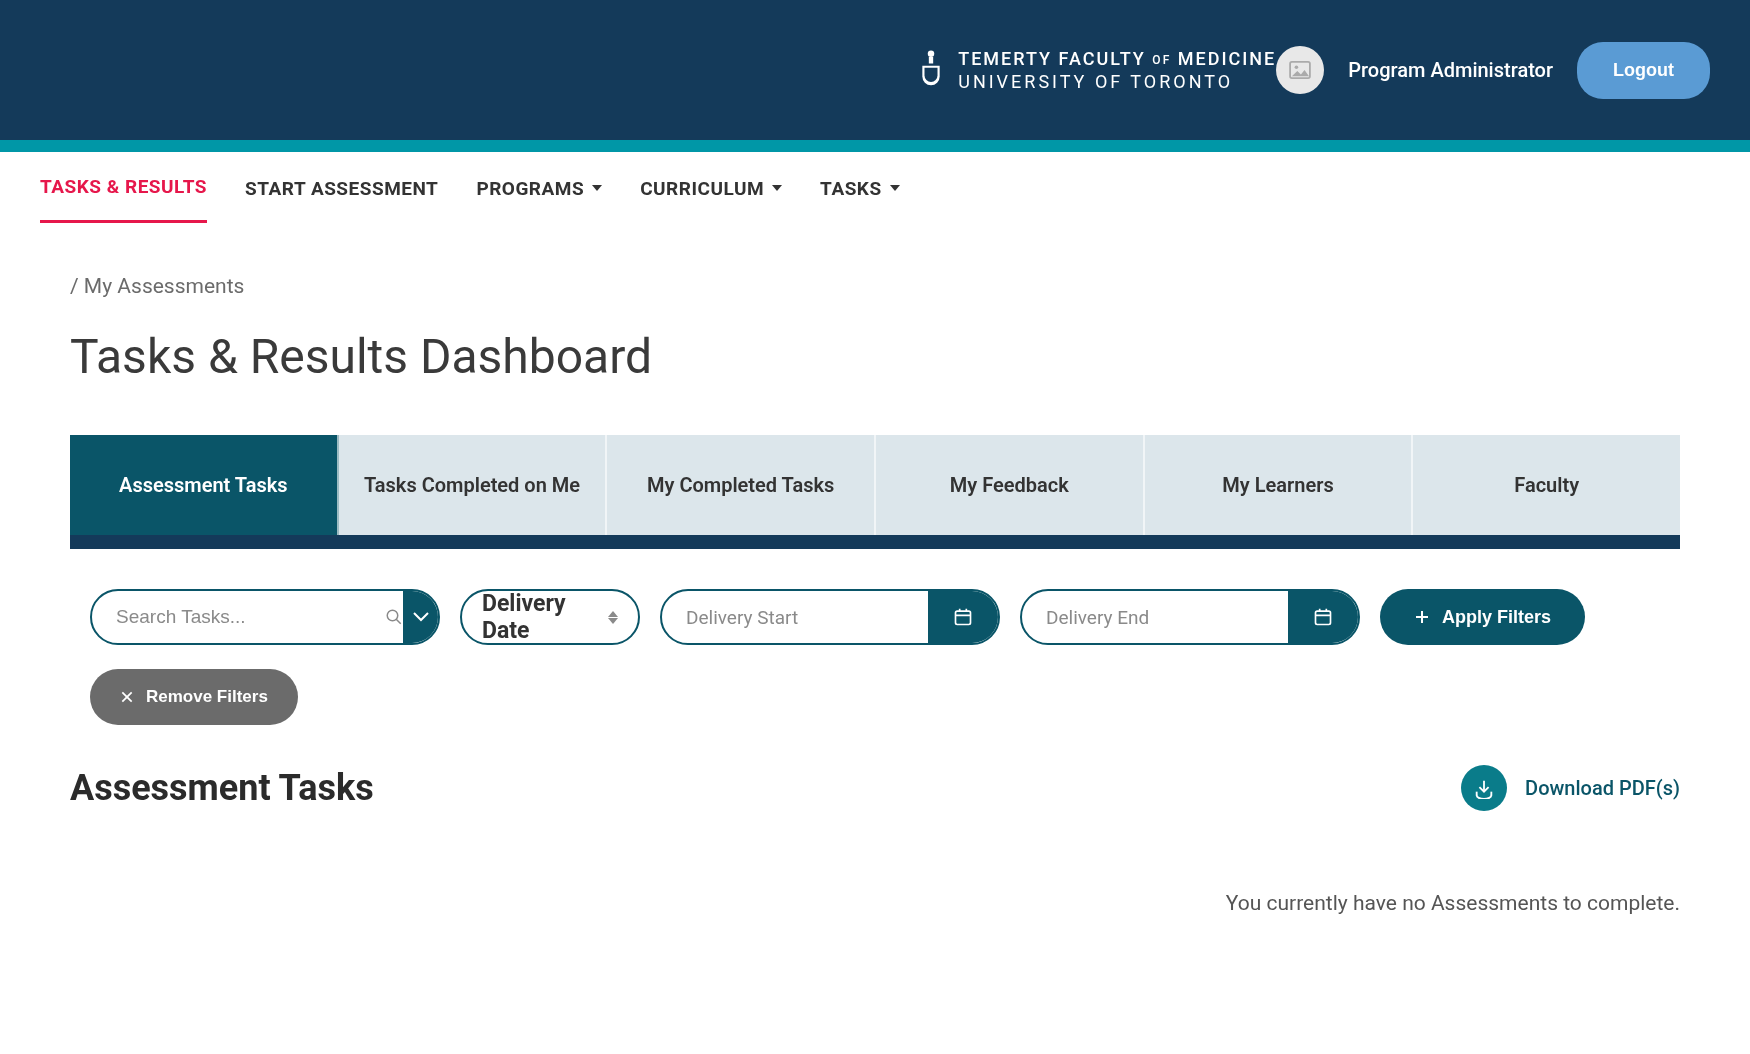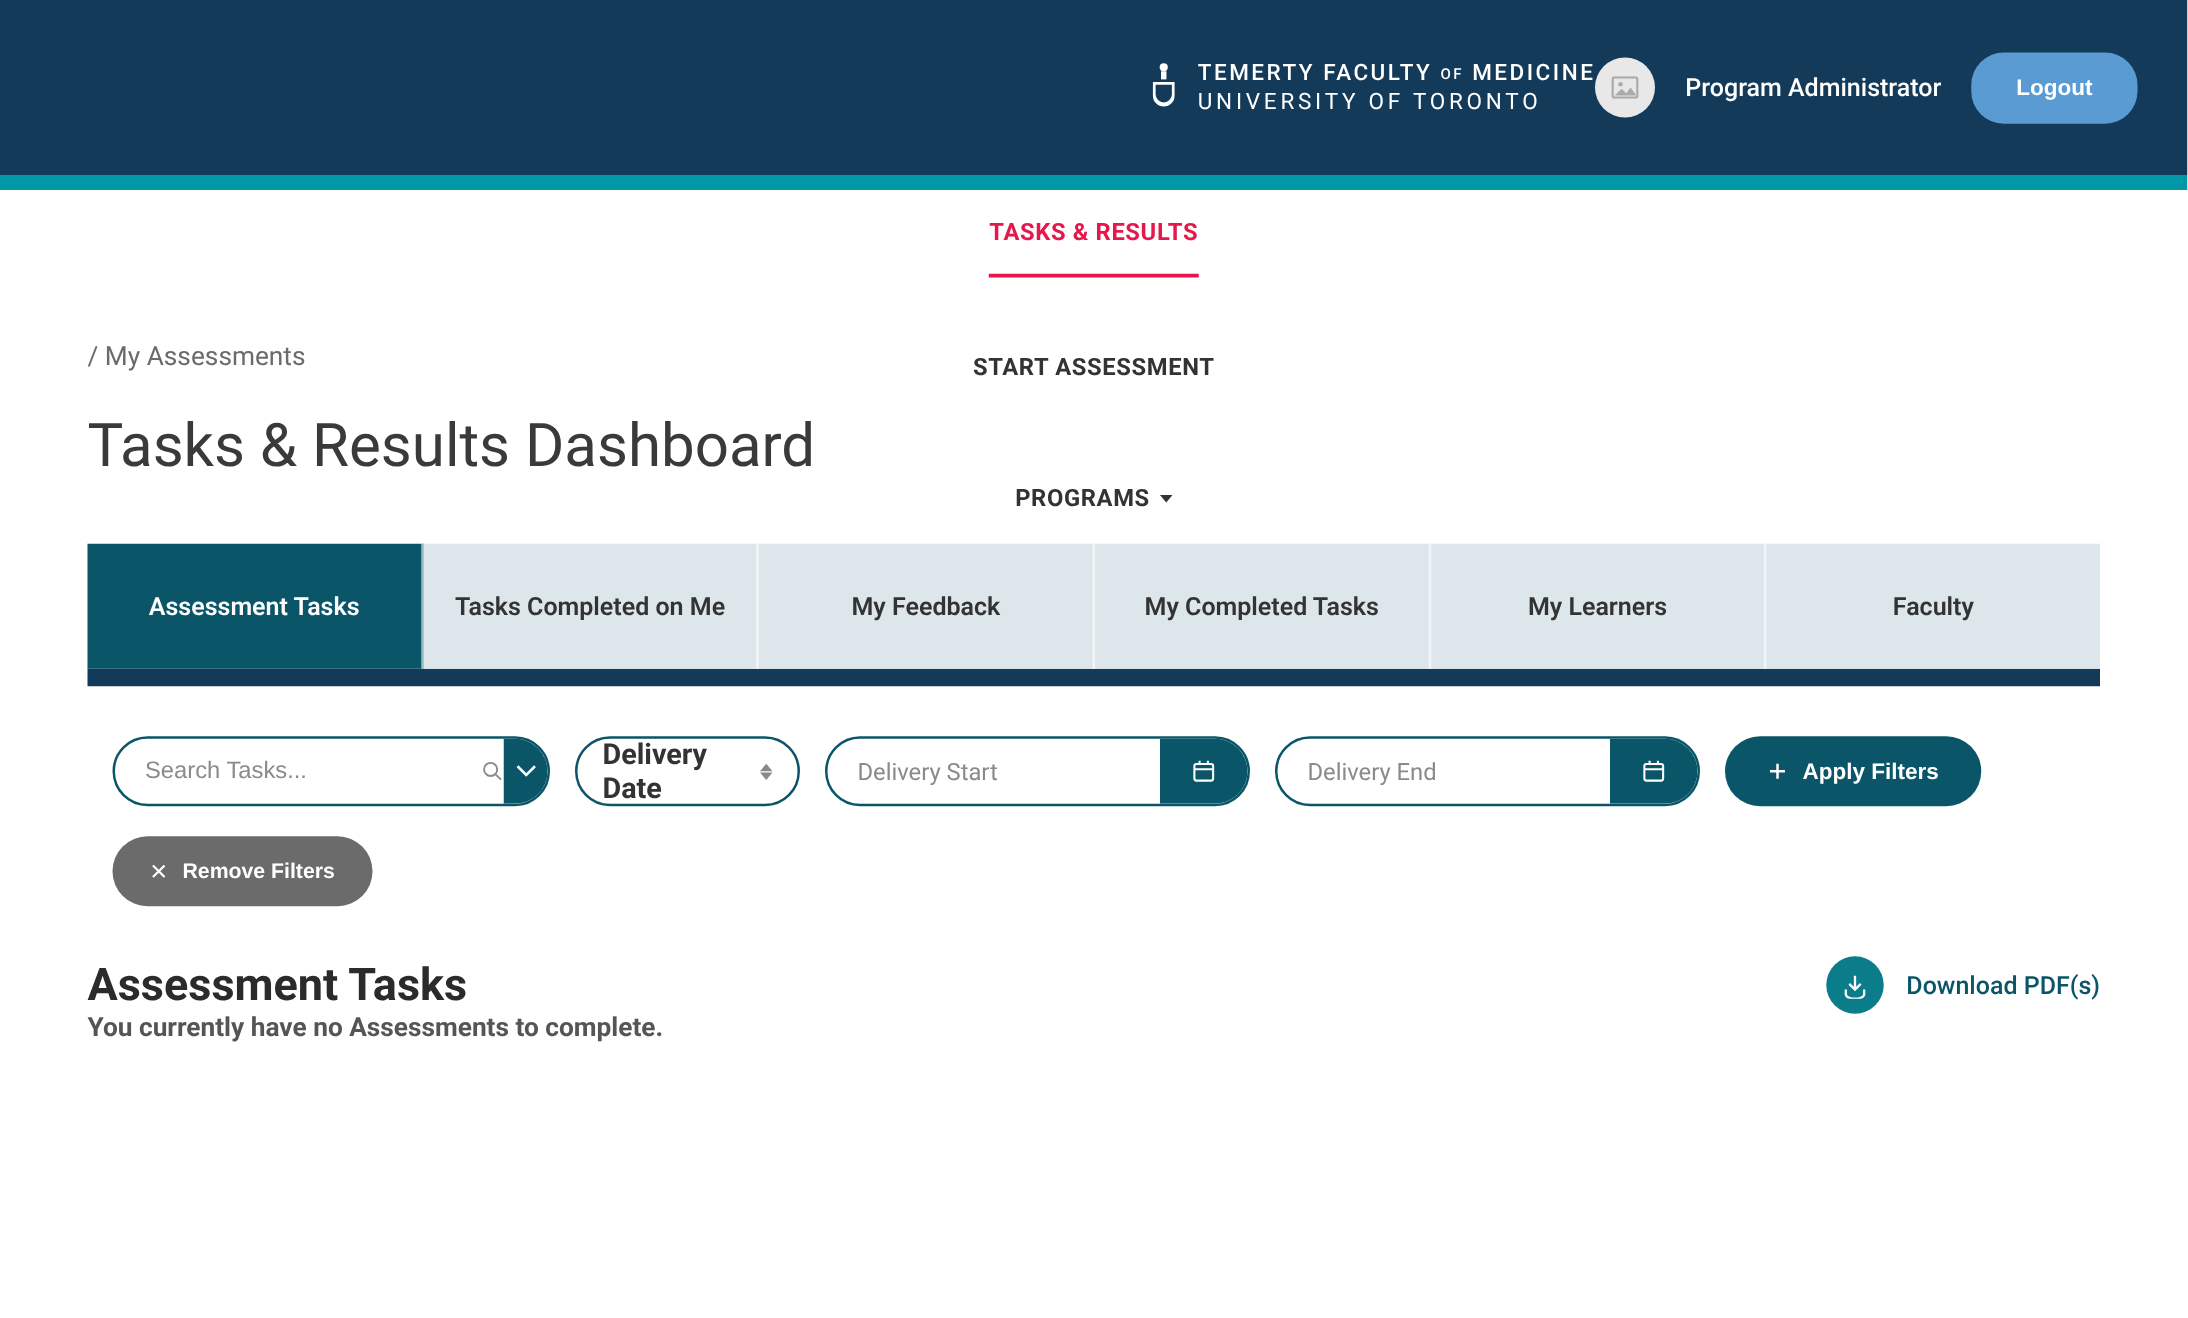--- a/index.html
+++ b/index.html
@@ -74,21 +74,20 @@
     background: #0097A7;
   }
   
   .nav {
     background: #fff;
     padding: 0 40px;
     display: flex;
     align-items: center;
     gap: 38px;
     height: 72px;
-    flex-direction: column;
   }
   .nav-item {
     font-size: 19px;
     font-weight: 700;
     color: #333;
     letter-spacing: 0.5px;
     padding: 22px 0;
     display: flex;
     align-items: center;
     gap: 8px;
@@ -282,24 +281,25 @@
     justify-content: center;
     color: #fff;
   }
   .download-text {
     color: #0A5568;
     font-size: 20px;
     font-weight: 500;
     text-align: center;
   }
   .empty-msg {
-    text-align: left;
+    text-align: right;
     font-size: 21px;
     color: #555;
-    font-weight: 700;
+    font-weight: 400;
+    margin-top: 80px;
   }
 </style>
 </head>
 <body>
 
 <div class="header">
   <div class="logo-area">
     <div class="logo-crest">
       <svg viewBox="0 0 24 40" width="26" height="44" fill="#fff">
         <circle cx="12" cy="5" r="3"></circle>
@@ -353,22 +353,22 @@
 </div>
 
 <div class="content">
   <div class="breadcrumb">/  My Assessments</div>
   <h1 class="page-title">Tasks &amp; Results Dashboard</h1>
 
   <div class="tabs-container">
     <div class="tabs">
       <div class="tab active">Assessment Tasks</div>
       <div class="tab">Tasks Completed on Me</div>
+      <div class="tab">My Completed Tasks</div>
       <div class="tab">My Feedback</div>
-      <div class="tab">My Completed Tasks</div>
       <div class="tab">My Learners</div>
       <div class="tab">Faculty</div>
     </div>
     <div class="tab-underbar"></div>
   </div>
 
   <div class="filters">
     <div class="pill search-pill">
       <input class="search-input" placeholder="Search Tasks..." style="">
       <div class="search-icon-box">

